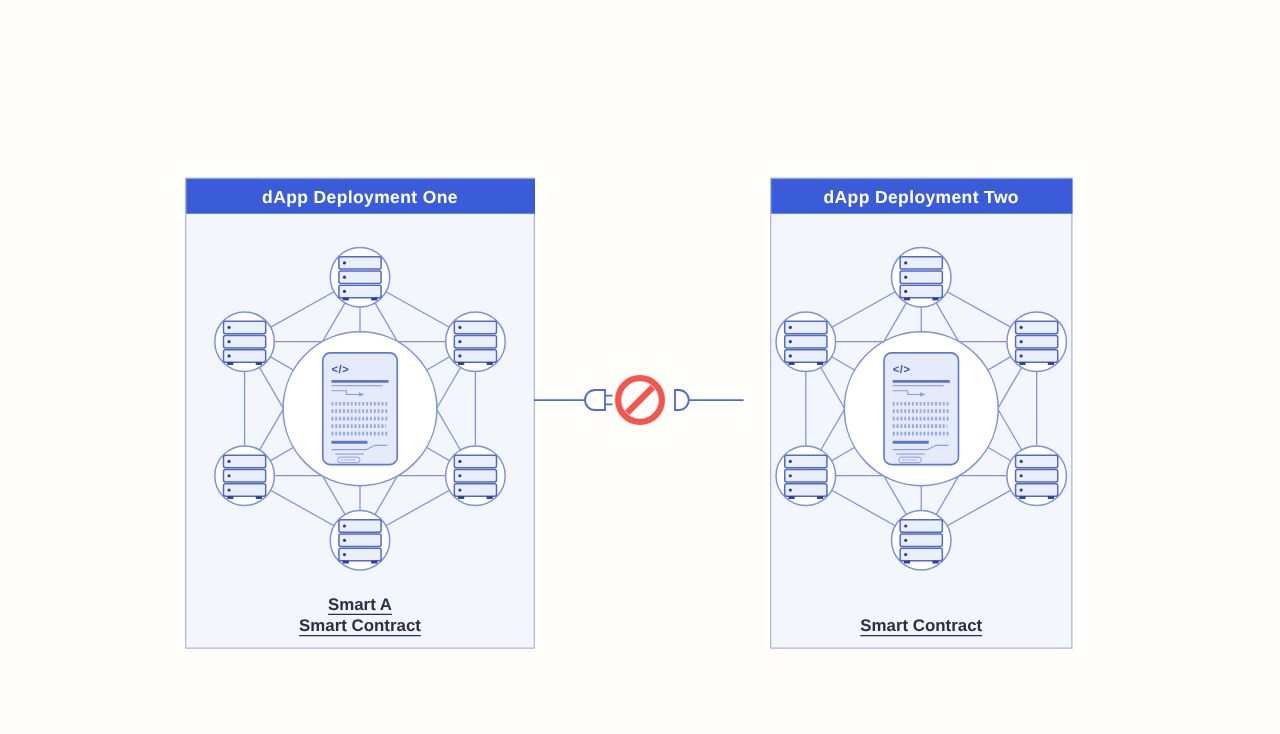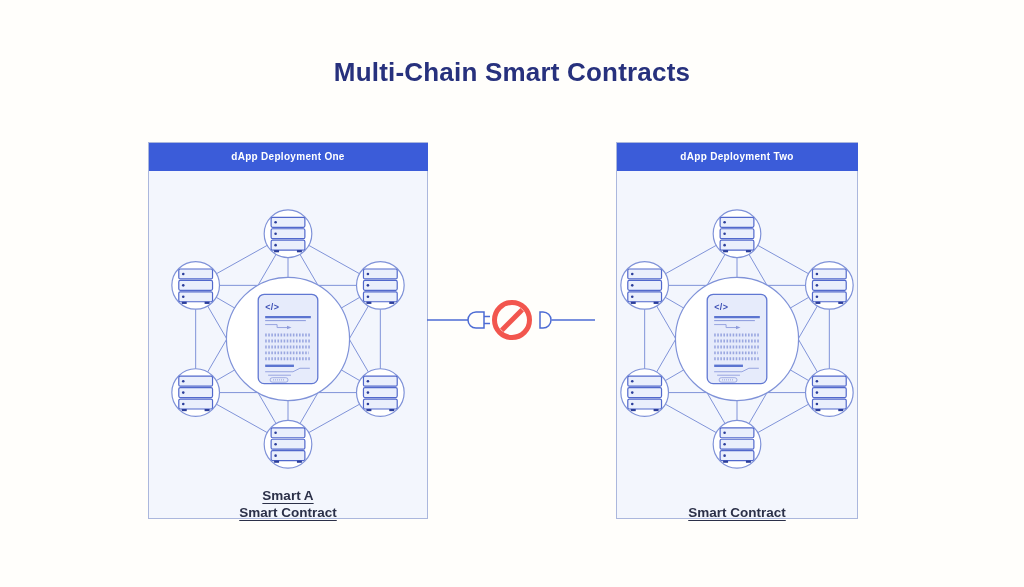--- a/index.html
+++ b/index.html
@@ -15,23 +15,23 @@
     color:#27317d; letter-spacing:0.2px;
   }
   .panel {
     position:absolute; top:142px; width:280px; height:377px;
     background:#f3f6fd; border:1.5px solid #abb7dd;
   }
   .panel.left  { left:148px; }
   .panel.right { left:616px; width:242px; }
   .panel-header {
     height:28px; line-height:28px; background:#3b5cd9;
-    color:#ffffff; font-size:10px; font-weight:bold;
+    color:#ffffff; font-size:14px; font-weight:bold;
     text-align:center; letter-spacing:0.3px;
-    margin:-0.5px -0.5px 16px -0.5px;
+    margin:-0.5px -0.5px 4px -0.5px;
   }
   .panel-body { position:relative; height:347px; }
   svg.net {
     position:absolute; top:0; left:50%; transform:translateX(-50%);
     width:278px; height:298px; display:block;
   }
   .chain-label {
     position:absolute; bottom:13px; left:0; width:100%;
     text-align:center; font-size:13.5px; font-weight:bold;
     color:#2b3048; line-height:17px;
@@ -127,21 +127,20 @@
             <use href="#srv"></use>
         </g>
         <g transform="translate(47,99)">
           <circle r="24" fill="#ffffff" stroke="#7f92d8" stroke-width="1.2"></circle>
             <use href="#srv"></use>
         </g>
       </symbol>
     </defs>
   </svg>
 
-  <h1 class="title">Multi-Chain Smart Contracts</h1>
 
   <div class="panel left">
     <div class="panel-header">
       <span>dApp Deployment One</span>
     </div>
     <div class="panel-body">
       <svg class="net" viewBox="0 0 280 300">
         <use href="#net"></use>
       </svg>
       <div class="chain-label">

